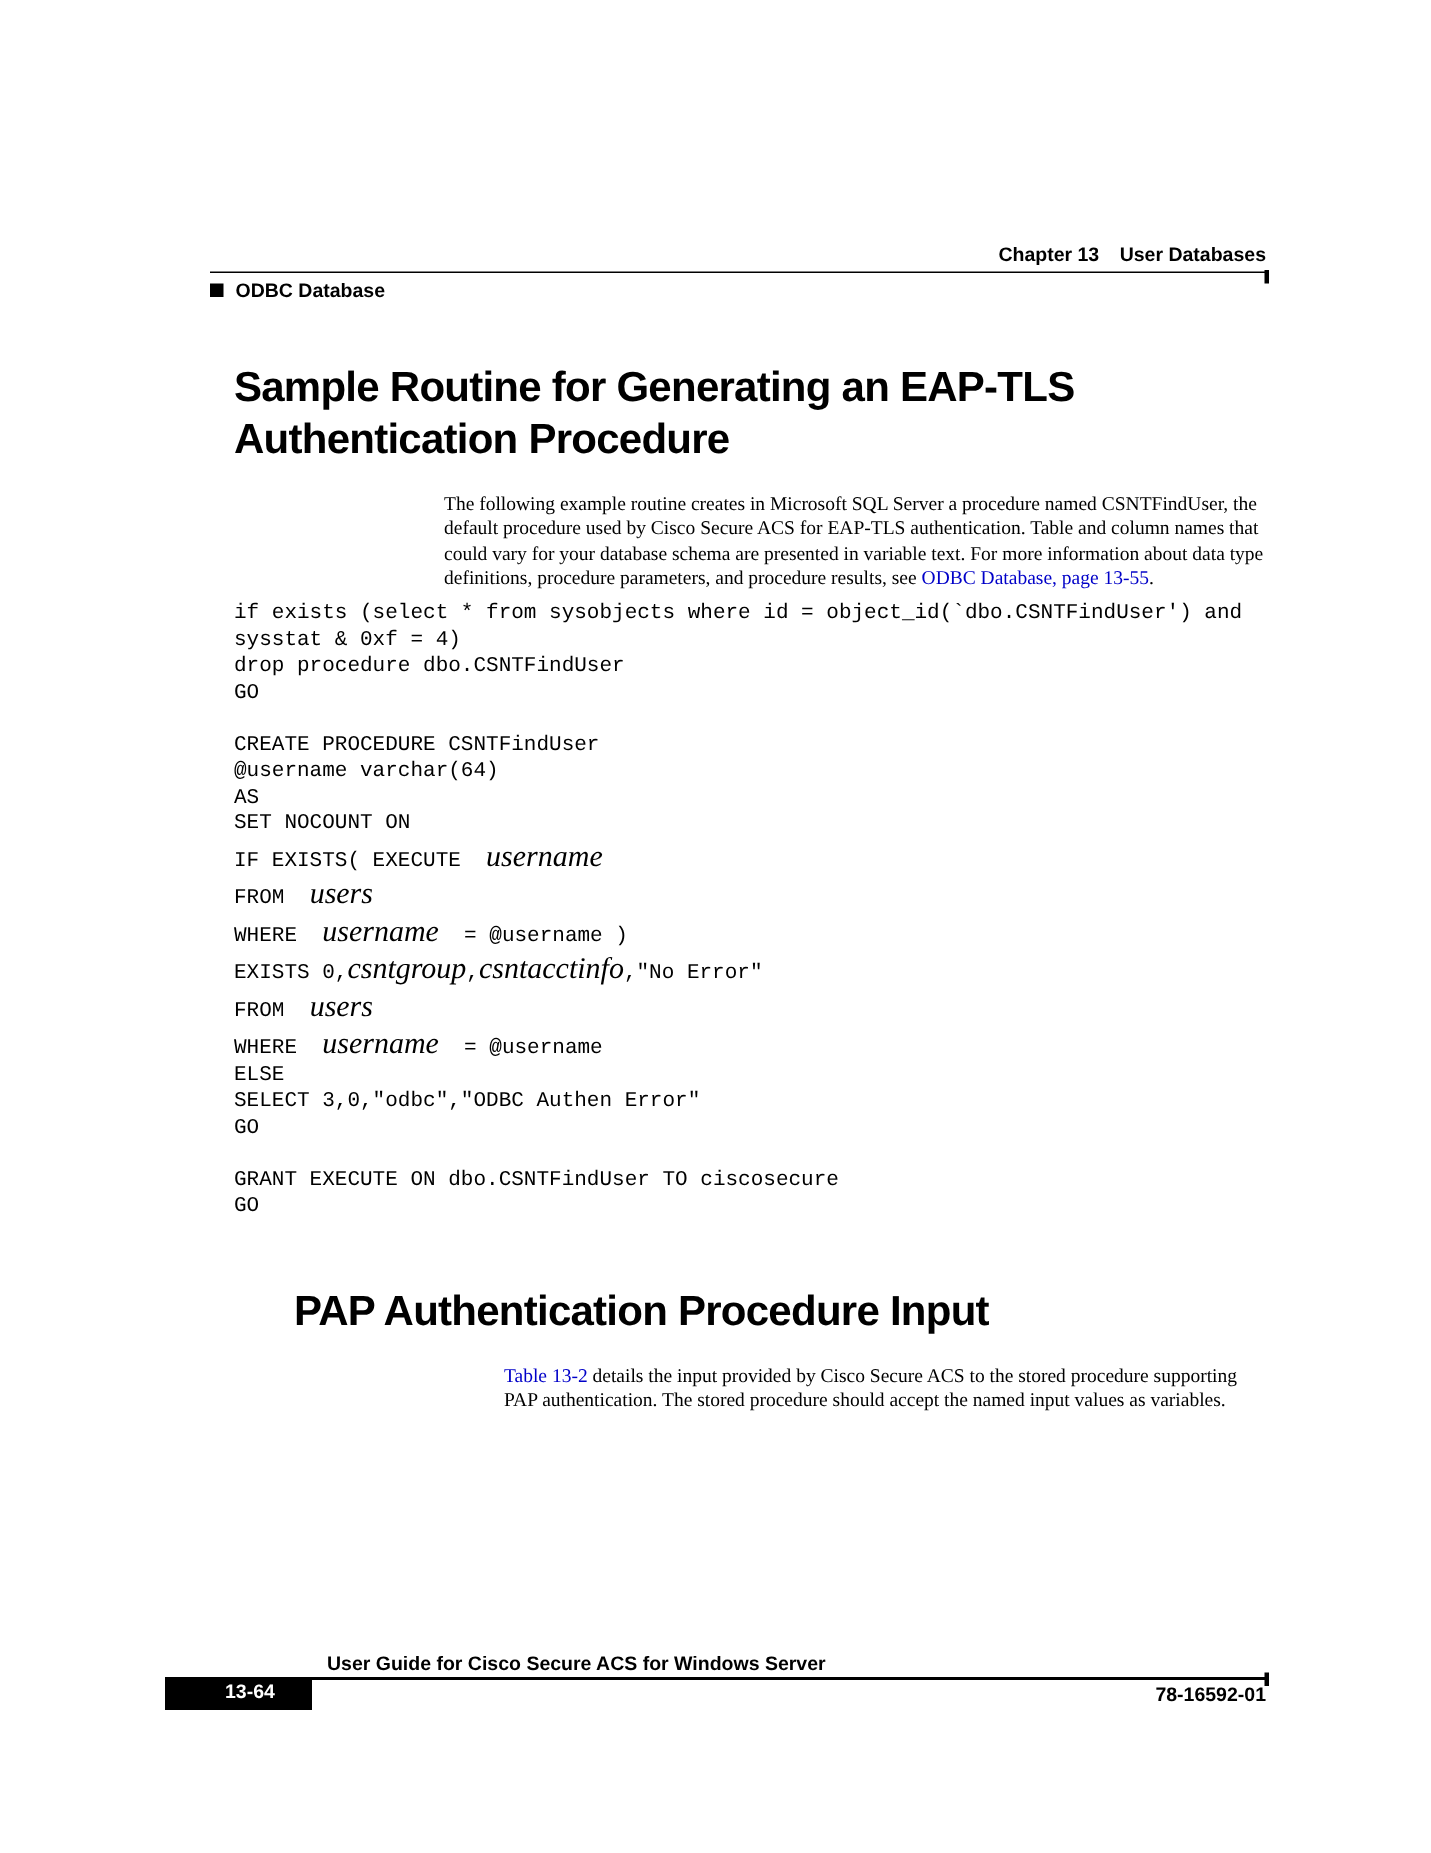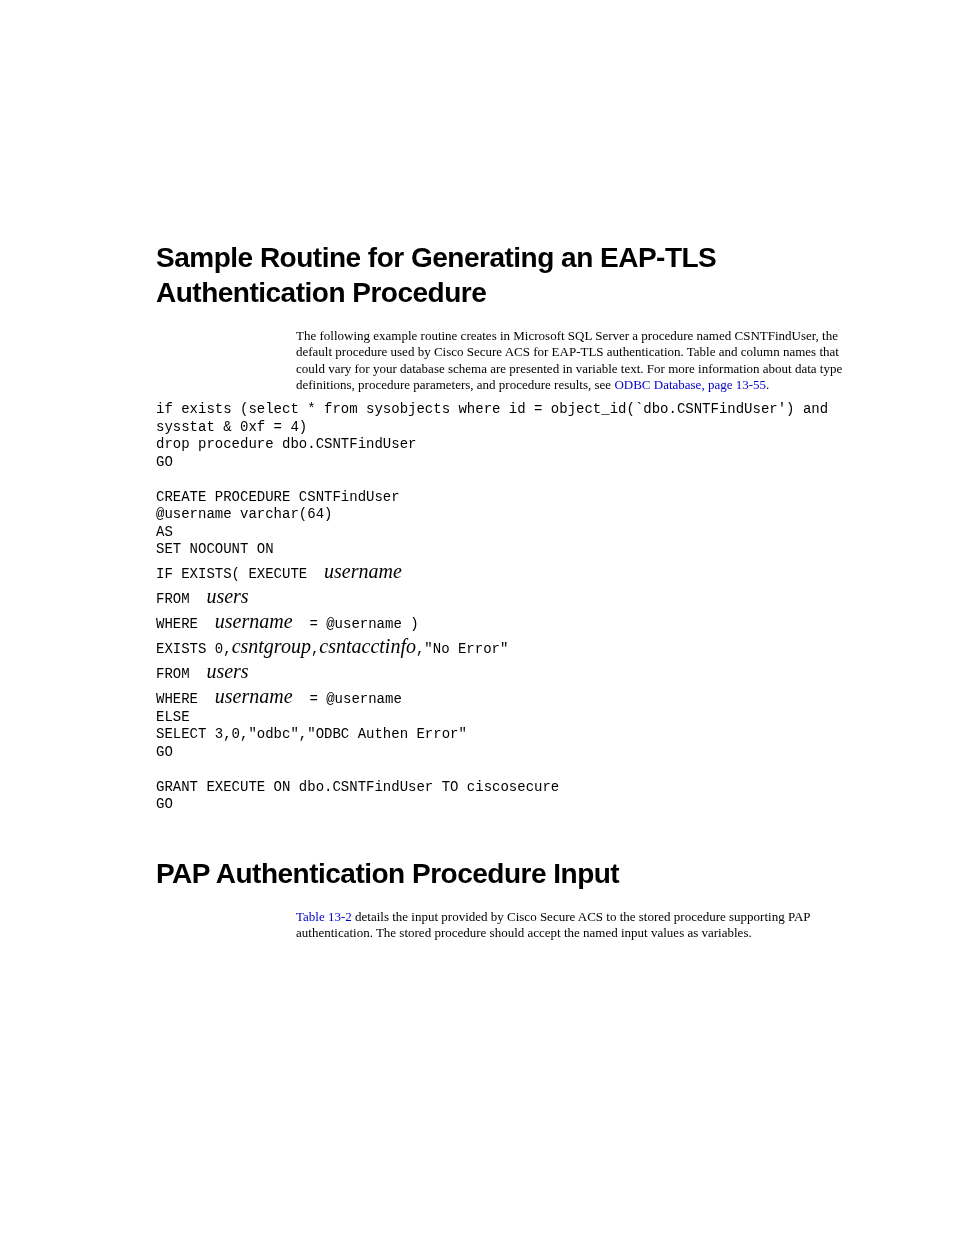--- a/index.html
+++ b/index.html
@@ -86,20 +86,21 @@
     margin: 8px 0 0 0;
     white-space: pre-wrap;
   }
   pre.code .var {
     font-family: "Times New Roman", Times, serif;
     font-style: italic;
     font-size: 20px;
   }
   .sec2 {
     margin-top: 42px;
+    margin-left: 40px;
   }
   .footer {
     position: absolute;
     left: 110px;
     right: 110px;
     bottom: 95px;
     font-family: Arial, Helvetica, sans-serif;
   }
   .footer .guide-title {
     font-size: 13px;
@@ -149,20 +150,32 @@
     top: 4px;
     font-size: 13px;
     font-weight: bold;
   }
 </style>
 </head>
 <body>
 
 <div class="page">
 
+  <div class="top-header">
+    <div class="chapter-line">
+      <span class="ch-num">Chapter 13</span>
+      <span>User Databases</span>
+    </div>
+    <div class="rule"></div>
+    <div class="rule-end"></div>
+    <div class="section-row">
+      <span class="sq"></span>
+      <span>ODBC Database</span>
+    </div>
+  </div>
 
   <div class="content">
 
     <h1 class="section-title">Sample Routine for Generating an EAP-TLS Authentication Procedure</h1>
 
     <p class="body-para">
       <span> The following example routine creates in Microsoft SQL Server a procedure named CSNTFindUser, the default procedure used by Cisco Secure ACS for EAP-TLS authentication. Table and column names that could vary for your database schema are presented in variable text. For more information about data type definitions, procedure parameters, and procedure results, see </span><span class="link">ODBC Database, page 13-55</span><span>.</span>
     </p>
 
 <pre class="code"><span>if exists (select * from sysobjects where id = object_id(`dbo.CSNTFindUser') and sysstat &amp; 0xf = 4)</span>
@@ -188,14 +201,24 @@
 
     <div class="sec2">
       <h1 class="section-title">PAP Authentication Procedure Input</h1>
       <p class="body-para">
         <span class="link">Table 13-2</span><span> details the input provided by Cisco Secure ACS to the stored procedure supporting PAP authentication. The stored procedure should accept the named input values as variables.</span>
       </p>
     </div>
 
   </div>
 
+  <div class="footer">
+    <div class="guide-title">User Guide for Cisco Secure ACS for Windows Server</div>
+    <div class="bar-row">
+      <div class="bar-mid"></div>
+      <div class="bar-end"></div>
+      <div class="bar-left"></div>
+      <div class="page-num">13-64</div>
+      <div class="doc-id">78-16592-01</div>
+    </div>
+  </div>
 
 </div>
 
 </body></html>

